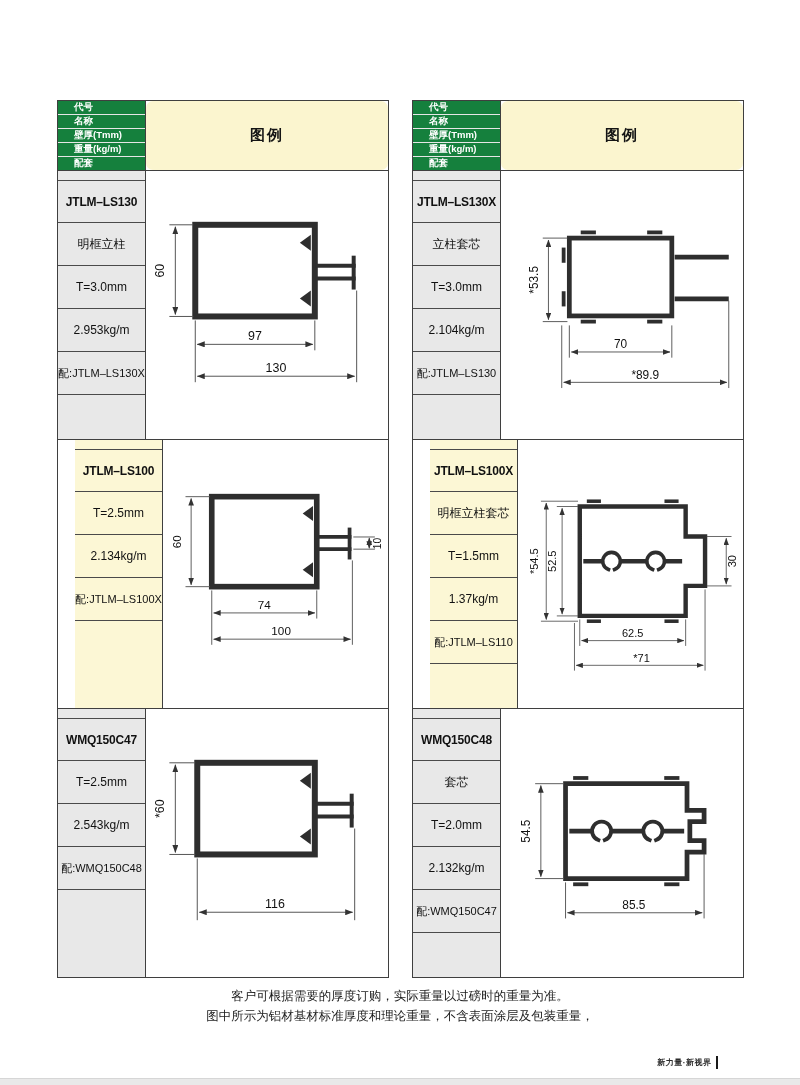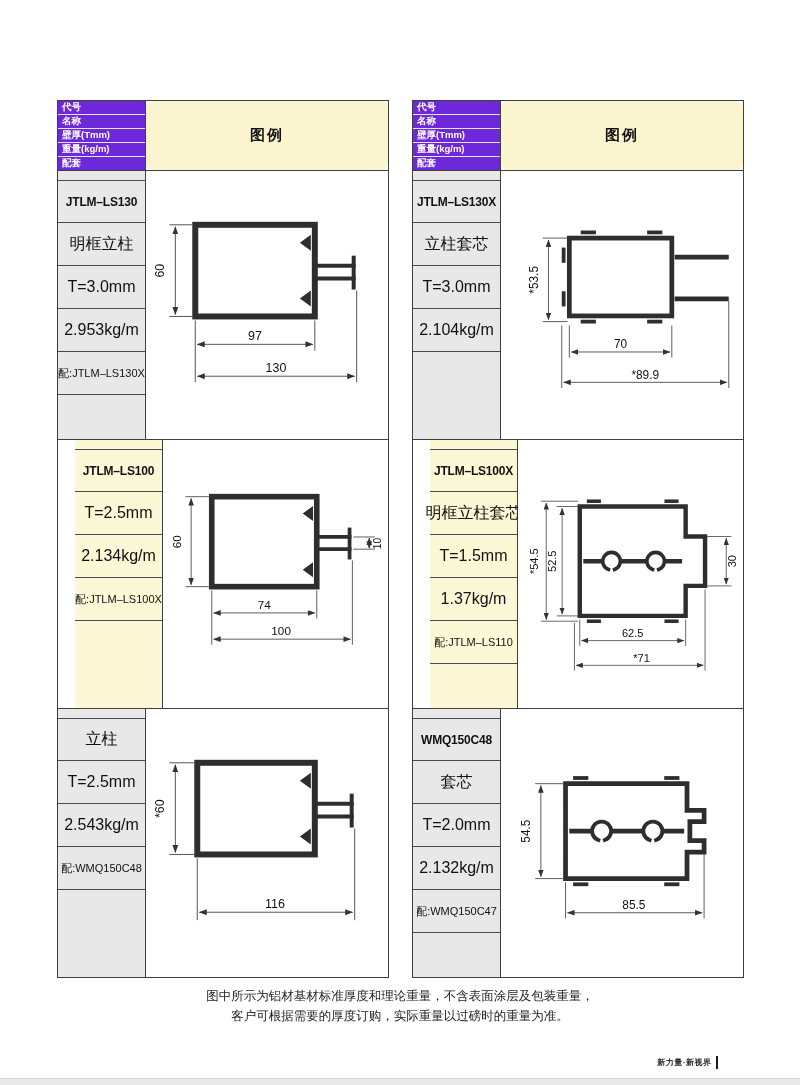--- a/index.html
+++ b/index.html
@@ -5,33 +5,33 @@
   html,body{margin:0;padding:0;}
   body{
     width:800px;height:1085px;position:relative;background:#ffffff;
     font-family:"Liberation Sans","DejaVu Sans",sans-serif;overflow:hidden;
   }
   .tables{position:absolute;left:57px;top:100px;display:flex;gap:23px;}
   .ptable{width:332px;border:1px solid #3f3f3f;background:#fff;box-sizing:border-box;}
   
   .hdr{display:flex;}
   .hdr-labels{width:88px;display:flex;flex-direction:column;border-right:1px solid #3f3f3f;box-sizing:border-box;background:#707070;}
-  .hdr-row{height:13px;background:#6d28d9;color:#fff;font-size:9.5px;font-weight:bold;
-    display:flex;align-items:center;padding-left:4px;border-bottom:1px solid #e6e6e6;}
+  .hdr-row{height:13px;background:#15803d;color:#fff;font-size:9.5px;font-weight:bold;
+    display:flex;align-items:center;padding-left:16px;border-bottom:1px solid #e6e6e6;}
   .hdr-row:last-child{border-bottom:none;}
   .hdr-legend{flex:1;background:#fbf5cf;display:flex;align-items:center;justify-content:center;
     font-size:15px;font-weight:bold;color:#141414;letter-spacing:2px;border-radius:7px;}
   
   .block{display:flex;height:269px;border-top:1px solid #3f3f3f;box-sizing:border-box;}
   .labels{width:88px;background:#e8e8e8;border-right:1px solid #3f3f3f;box-sizing:border-box;
     display:flex;flex-direction:column;padding-top:9px;}
   .block.alt .labels{background:#fcf7d5;margin-left:17px;}
   .cell{height:43px;box-sizing:border-box;border-bottom:1px solid #4a4a4a;
     display:flex;align-items:center;justify-content:center;
-    font-size:16px;color:#111;white-space:nowrap;}
+    font-size:12px;color:#111;white-space:nowrap;}
   .cell:first-child{border-top:1px solid #4a4a4a;}
   .cell.code{font-weight:bold;font-size:12px;letter-spacing:-0.2px;}
   .cell.match{font-size:11px;}
   .diagram{flex:1;background:#fff;position:relative;}
   .diagram svg{display:block;width:100%;height:100%;}
   
   .prof{fill:none;stroke:#2e2e2e;stroke-width:6;}
   .prof5{fill:none;stroke:#2e2e2e;stroke-width:5;}
   .prof2{fill:none;stroke:#2e2e2e;stroke-width:4;stroke-linecap:square;}
   .ext,.dim{stroke:#555;stroke-width:1;fill:none;}
@@ -133,21 +133,21 @@
           <text class="d" x="108" y="172" text-anchor="middle">74</text>
           <line class="ext" x1="202" y1="120" x2="202" y2="210"></line>
           <line class="dim" x1="54" y1="204" x2="200" y2="204" marker-start="url(#ar3)" marker-end="url(#ar3)"></line>
           <text class="d" x="126" y="200" text-anchor="middle">100</text>
         </svg>
       </div>
     </div>
 
     <div class="block">
       <div class="labels">
-        <div class="cell">立柱</div>
+        <div class="cell code">WMQ150C47</div>
         <div class="cell">T=2.5mm</div>
         <div class="cell">2.543kg/m</div>
         <div class="cell match">配:WMQ150C48</div>
       </div>
       <div class="diagram">
         <svg viewBox="0 0 240 269">
           <defs>
               <marker id="ar5" viewBox="0 0 8 6" markerWidth="8" markerHeight="6" refX="7.5" refY="3" orient="auto-start-reverse">
                 <path d="M0,0L8,3L0,6Z" fill="#333"></path>
               </marker>
@@ -182,20 +182,21 @@
       </div>
       <div class="hdr-legend">图例</div>
     </div>
 
     <div class="block">
       <div class="labels">
         <div class="cell code">JTLM–LS130X</div>
         <div class="cell">立柱套芯</div>
         <div class="cell">T=3.0mm</div>
         <div class="cell">2.104kg/m</div>
+        <div class="cell match">配:JTLM–LS130</div>
       </div>
       <div class="diagram">
         <svg viewBox="0 0 255 269">
           <defs>
               <marker id="ar2" viewBox="0 0 8 6" markerWidth="8" markerHeight="6" refX="7.5" refY="3" orient="auto-start-reverse">
                 <path d="M0,0L8,3L0,6Z" fill="#333"></path>
               </marker>
             </defs>
           <rect class="prof5" x="72" y="64" width="108" height="82"></rect>
           <line class="prof2" x1="86" y1="58" x2="98" y2="58"></line>
@@ -304,22 +305,22 @@
           <line class="ext" x1="68" y1="176" x2="68" y2="214"></line>
           <line class="dim" x1="70" y1="208" x2="212" y2="208" marker-start="url(#ar6)" marker-end="url(#ar6)"></line>
           <text class="d" x="140" y="204" text-anchor="middle">85.5</text>
         </svg>
       </div>
     </div>
   </div>
 </div>
 
 <div class="note">
+  <div>客户可根据需要的厚度订购，实际重量以过磅时的重量为准。</div>
   <div>图中所示为铝材基材标准厚度和理论重量，不含表面涂层及包装重量，</div>
-  <div>客户可根据需要的厚度订购，实际重量以过磅时的重量为准。</div>
 </div>
 
 <div class="pagefoot">
   <span class="brand">新力量·新视界</span>
   <span class="pipe"></span>
   <span class="pnum">104</span>
 </div>
 
 <div class="scan-bottom"></div>
 

